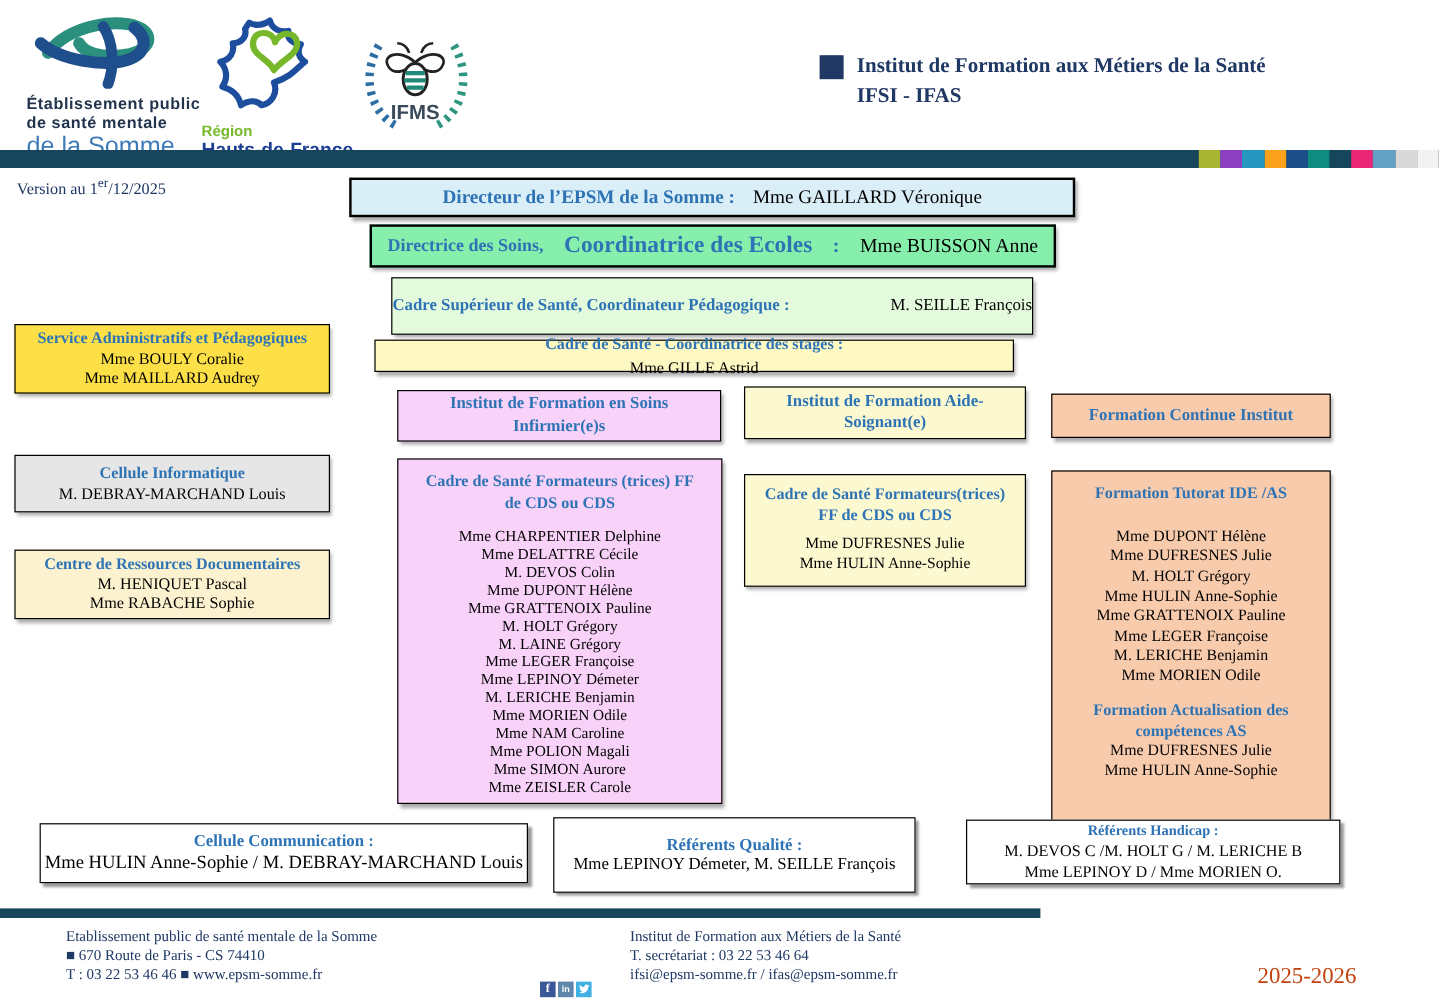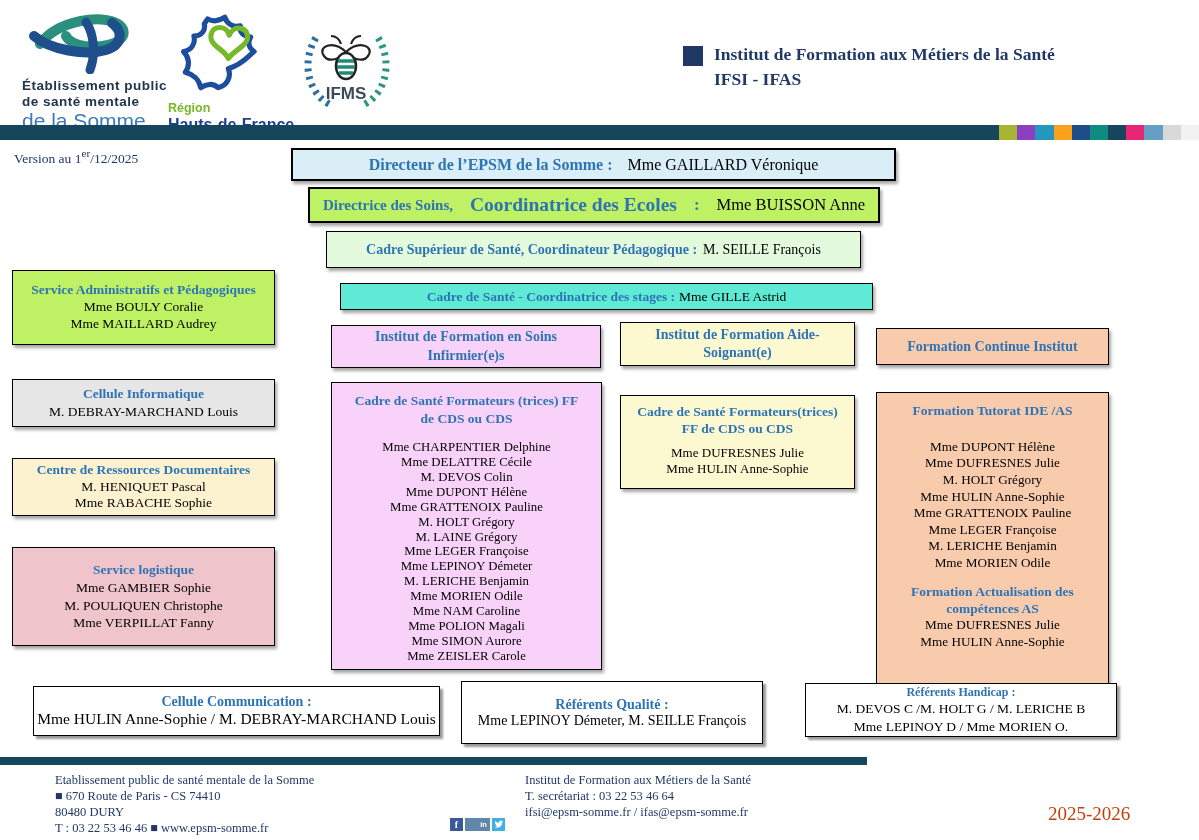--- a/index.html
+++ b/index.html
@@ -25,25 +25,25 @@
   .version{position:absolute;left:14px;top:147px;color:#1f3864;font-size:13.5px;}
 
   
   .box{position:absolute;border:1.5px solid #000;box-sizing:border-box;
        display:flex;flex-direction:column;justify-content:center;align-items:center;
        text-align:center;box-shadow:2px 3px 3px rgba(0,0,0,0.35);}
   .bt{color:#2e74b5;font-weight:bold;}
   .nm{color:#000;}
 
   .b-directeur{left:291px;top:148px;width:605px;height:33px;background:#d9eef7;border-width:2.5px;font-size:16px;flex-direction:row;gap:15px;}
-  .b-directrice{left:308px;top:187px;width:572px;height:36px;background:#bef264;border-width:2px;flex-direction:row;gap:17px;}
-  .b-cadresup{left:326px;top:231px;width:535px;height:37px;background:#e4fadd;font-size:14px;flex-direction:row;gap:6px;}
-  .b-stages{left:340px;top:283px;width:533px;height:27px;background:#5eead4;font-size:13.5px;flex-direction:row;gap:4px;}
-
-  .b-admin{left:12px;top:270px;width:263px;height:75px;background:#bef264;font-size:13.5px;line-height:1.25;}
+  .b-directrice{left:308px;top:187px;width:572px;height:36px;background:#86efac;border-width:2px;flex-direction:row;gap:17px;}
+  .b-cadresup{left:326px;top:231px;width:535px;height:48px;background:#e4fadd;font-size:14px;flex-direction:row;gap:6px;justify-content:space-between;}
+  .b-stages{left:312px;top:283px;width:533px;height:27px;background:#fef9c3;font-size:13.5px;flex-direction:column;gap:4px;}
+
+  .b-admin{left:12px;top:270px;width:263px;height:58px;background:#fde047;font-size:13.5px;line-height:1.25;}
   .b-info{left:12px;top:379px;width:263px;height:48px;background:#e7e6e6;font-size:13.5px;line-height:1.3;}
   .b-docs{left:12px;top:458px;width:263px;height:58px;background:#fdf2cf;font-size:13.5px;line-height:1.25;}
   .b-logi{left:12px;top:547px;width:263px;height:99px;background:#efc4cb;font-size:13.5px;line-height:1.3;}
 
   .b-ifsi{left:331px;top:325px;width:270px;height:43px;background:#f9d2f9;font-size:14px;line-height:1.3;}
   .b-ifas{left:620px;top:322px;width:235px;height:44px;background:#fcf9d1;font-size:14px;line-height:1.3;}
   .b-fci{left:876px;top:328px;width:233px;height:37px;background:#f8cbad;font-size:14px;}
 
   .b-form-ifsi{left:331px;top:382px;width:271px;height:288px;background:#f9d2f9;justify-content:flex-start;padding-top:9px;}
   .b-form-ifsi .bt{font-size:13.5px;line-height:1.3;margin-bottom:13px;}
@@ -72,21 +72,21 @@
   
   .footer-bar{position:absolute;left:0;top:757px;width:867px;height:8px;background:#17455c;}
   .f-block{position:absolute;color:#1f3864;font-size:12.5px;line-height:16px;}
   .f-left{left:55px;top:772px;}
   .f-right{left:525px;top:772px;}
   .f-title{font-weight:normal;}
   .social{position:absolute;left:450px;top:818px;display:flex;gap:2px;}
   .soc{width:13px;height:13px;display:flex;align-items:center;justify-content:center;
        color:#fff;font-family:"Liberation Sans",sans-serif;}
   .soc.fb{background:#3b5999;font-weight:bold;font-size:10px;font-family:"Liberation Serif",serif;}
-  .soc.li{background:#5f86ab;font-weight:bold;font-size:7.5px;padding-left:12px;}
+  .soc.li{background:#5f86ab;font-weight:bold;font-size:7.5px;}
   .soc.tw{background:#3fb1e3;}
   .year{position:absolute;left:1048px;top:803px;font-size:19px;color:#c2410c;}
 </style>
 </head>
 <body>
 
 <div class="page">
 
   <div class="logo" style="left:22px;top:8px;">
     <svg width="128" height="66" viewBox="0 0 128 66">
@@ -185,26 +185,20 @@
     <div class="bt">Cellule Informatique</div>
     <div class="nm">M. DEBRAY-MARCHAND Louis</div>
   </div>
 
   <div class="box b-docs">
     <div class="bt">Centre de Ressources Documentaires</div>
     <div class="nm">M. HENIQUET Pascal</div>
     <div class="nm">Mme RABACHE Sophie</div>
   </div>
 
-  <div class="box b-logi">
-    <div class="bt">Service logistique</div>
-    <div class="nm">Mme GAMBIER Sophie</div>
-    <div class="nm">M. POULIQUEN Christophe</div>
-    <div class="nm">Mme VERPILLAT Fanny</div>
-  </div>
 
   <div class="box b-ifas">
     <div class="bt" style="width:185px;">Institut de Formation Aide-Soignant(e)</div>
   </div>
 
   <div class="box b-ifsi">
     <div class="bt" style="width:215px;">Institut de Formation en Soins Infirmier(e)s</div>
   </div>
 
   <div class="box b-fci">
@@ -265,21 +259,20 @@
     <div class="bt">Référents Handicap :</div>
     <div class="nm">M. DEVOS C /M. HOLT G / M. LERICHE B</div>
     <div class="nm">Mme LEPINOY D / Mme MORIEN O.</div>
   </div>
 
   <div class="footer-bar"></div>
 
   <div class="f-block f-left">
     <div class="f-title">Etablissement public de santé mentale de la Somme</div>
     <div>■ 670 Route de Paris - CS 74410</div>
-    <div>80480 DURY</div>
     <div>T : 03 22 53 46 46 ■ www.epsm-somme.fr</div>
   </div>
 
   <div class="f-block f-right">
     <div class="f-title">Institut de Formation aux Métiers de la Santé</div>
     <div><span class="f-title">T.</span><span> secrétariat : 03 22 53 46 64</span></div>
     <div>ifsi@epsm-somme.fr / ifas@epsm-somme.fr</div>
   </div>
 
   <div class="social">

